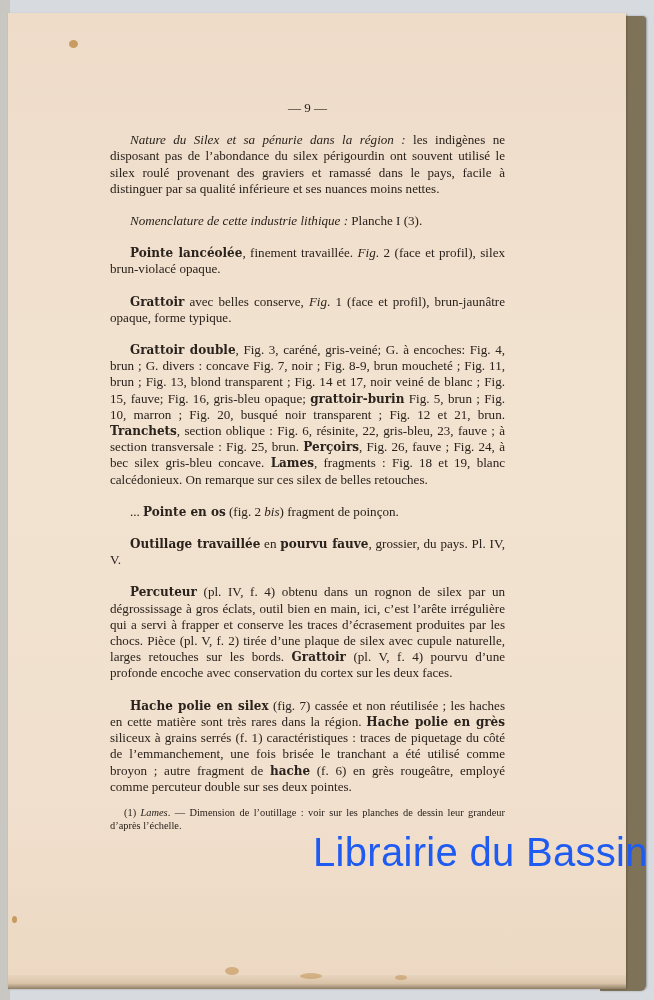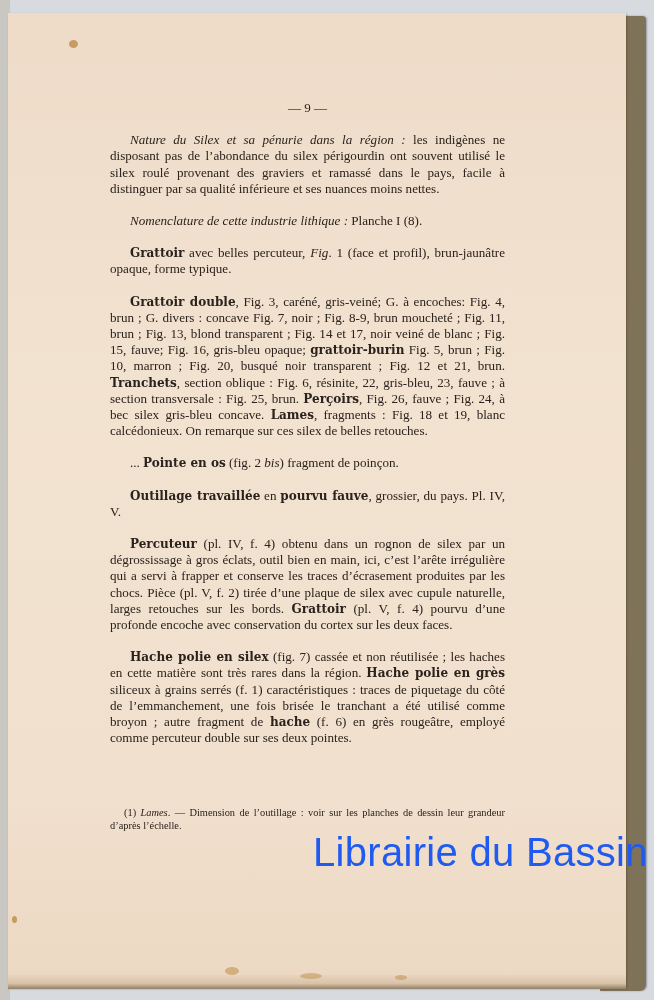--- a/index.html
+++ b/index.html
@@ -66,24 +66,25 @@
 <div class="foxing" style="left:12px;top:916px;width:5px;height:7px;"></div>
 <div class="foxing" style="left:225px;top:967px;width:14px;height:8px;opacity:0.5;"></div>
 <div class="foxing" style="left:300px;top:973px;width:22px;height:6px;opacity:0.45;"></div>
 <div class="foxing" style="left:395px;top:975px;width:12px;height:5px;opacity:0.45;"></div>
 
 <div class="content">
   <div class="pagenum">— 9 —</div>
 
   <p class="para tight"><span class="i">Nature du Silex et sa pénurie dans la région :</span><span> les indigènes ne disposant pas de l’abondance du silex périgourdin ont souvent utilisé le silex roulé provenant des graviers et ramassé dans le pays, facile à distinguer par sa qualité inférieure et ses nuances moins nettes.</span></p>
 
-  <p class="para"><span class="i">Nomenclature de cette industrie lithique :</span><span> Planche I (8).</span></p>
+  <p class="para"><span class="i">Nomenclature de cette industrie lithique :</span><span> Planche I (3).</span></p>
 
+  <p class="para"><span class="b">Pointe lancéolée</span><span>, finement travaillée. </span><span class="i">Fig</span><span>. 2 (face et profil), silex brun-violacé opaque.</span></p>
 
-  <p class="para"><span class="b">Grattoir</span><span> avec belles percuteur, </span><span class="i">Fig</span><span>. 1 (face et profil), brun-jaunâtre opaque, forme typique.</span></p>
+  <p class="para"><span class="b">Grattoir</span><span> avec belles conserve, </span><span class="i">Fig</span><span>. 1 (face et profil), brun-jaunâtre opaque, forme typique.</span></p>
 
   <p class="para"><span class="b">Grattoir double</span><span>, Fig. 3, caréné, gris-veiné; G. à encoches: Fig. 4, brun ; G. divers : concave Fig. 7, noir ; Fig. 8-9, brun moucheté ; Fig. 11, brun ; Fig. 13, blond transparent ; Fig. 14 et 17, noir veiné de blanc ; Fig. 15, fauve; Fig. 16, gris-bleu opaque; </span><span class="b">grattoir-burin</span><span> Fig. 5, brun ; Fig. 10, marron ; Fig. 20, busqué noir transparent ; Fig. 12 et 21, brun. </span><span class="b">Tranchets</span><span>, section oblique : Fig. 6, résinite, 22, gris-bleu, 23, fauve ; à section transversale : Fig. 25, brun. </span><span class="b">Perçoirs</span><span>, Fig. 26, fauve ; Fig. 24, à bec silex gris-bleu concave. </span><span class="b">Lames</span><span>, fragments : Fig. 18 et 19, blanc calcédonieux. On remarque sur ces silex de belles retouches.</span></p>
 
   <p class="para"><span>... </span><span class="b">Pointe en os</span><span> (fig. 2 </span><span class="i">bis</span><span>) fragment de poinçon.</span></p>
 
   <p class="para"><span class="b">Outillage travaillée</span><span> en </span><span class="b">pourvu fauve</span><span>, grossier, du pays. Pl. IV, V.</span></p>
 
   <p class="para"><span class="b">Percuteur</span><span> (pl. IV, f. 4) obtenu dans un rognon de silex par un dégrossissage à gros éclats, outil bien en main, ici, c’est l’arête irrégulière qui a servi à frapper et conserve les traces d’écrasement produites par les chocs. Pièce (pl. V, f. 2) tirée d’une plaque de silex avec cupule naturelle, larges retouches sur les bords. </span><span class="b">Grattoir</span><span> (pl. V, f. 4) pourvu d’une profonde encoche avec conservation du cortex sur les deux faces.</span></p>
 
 

